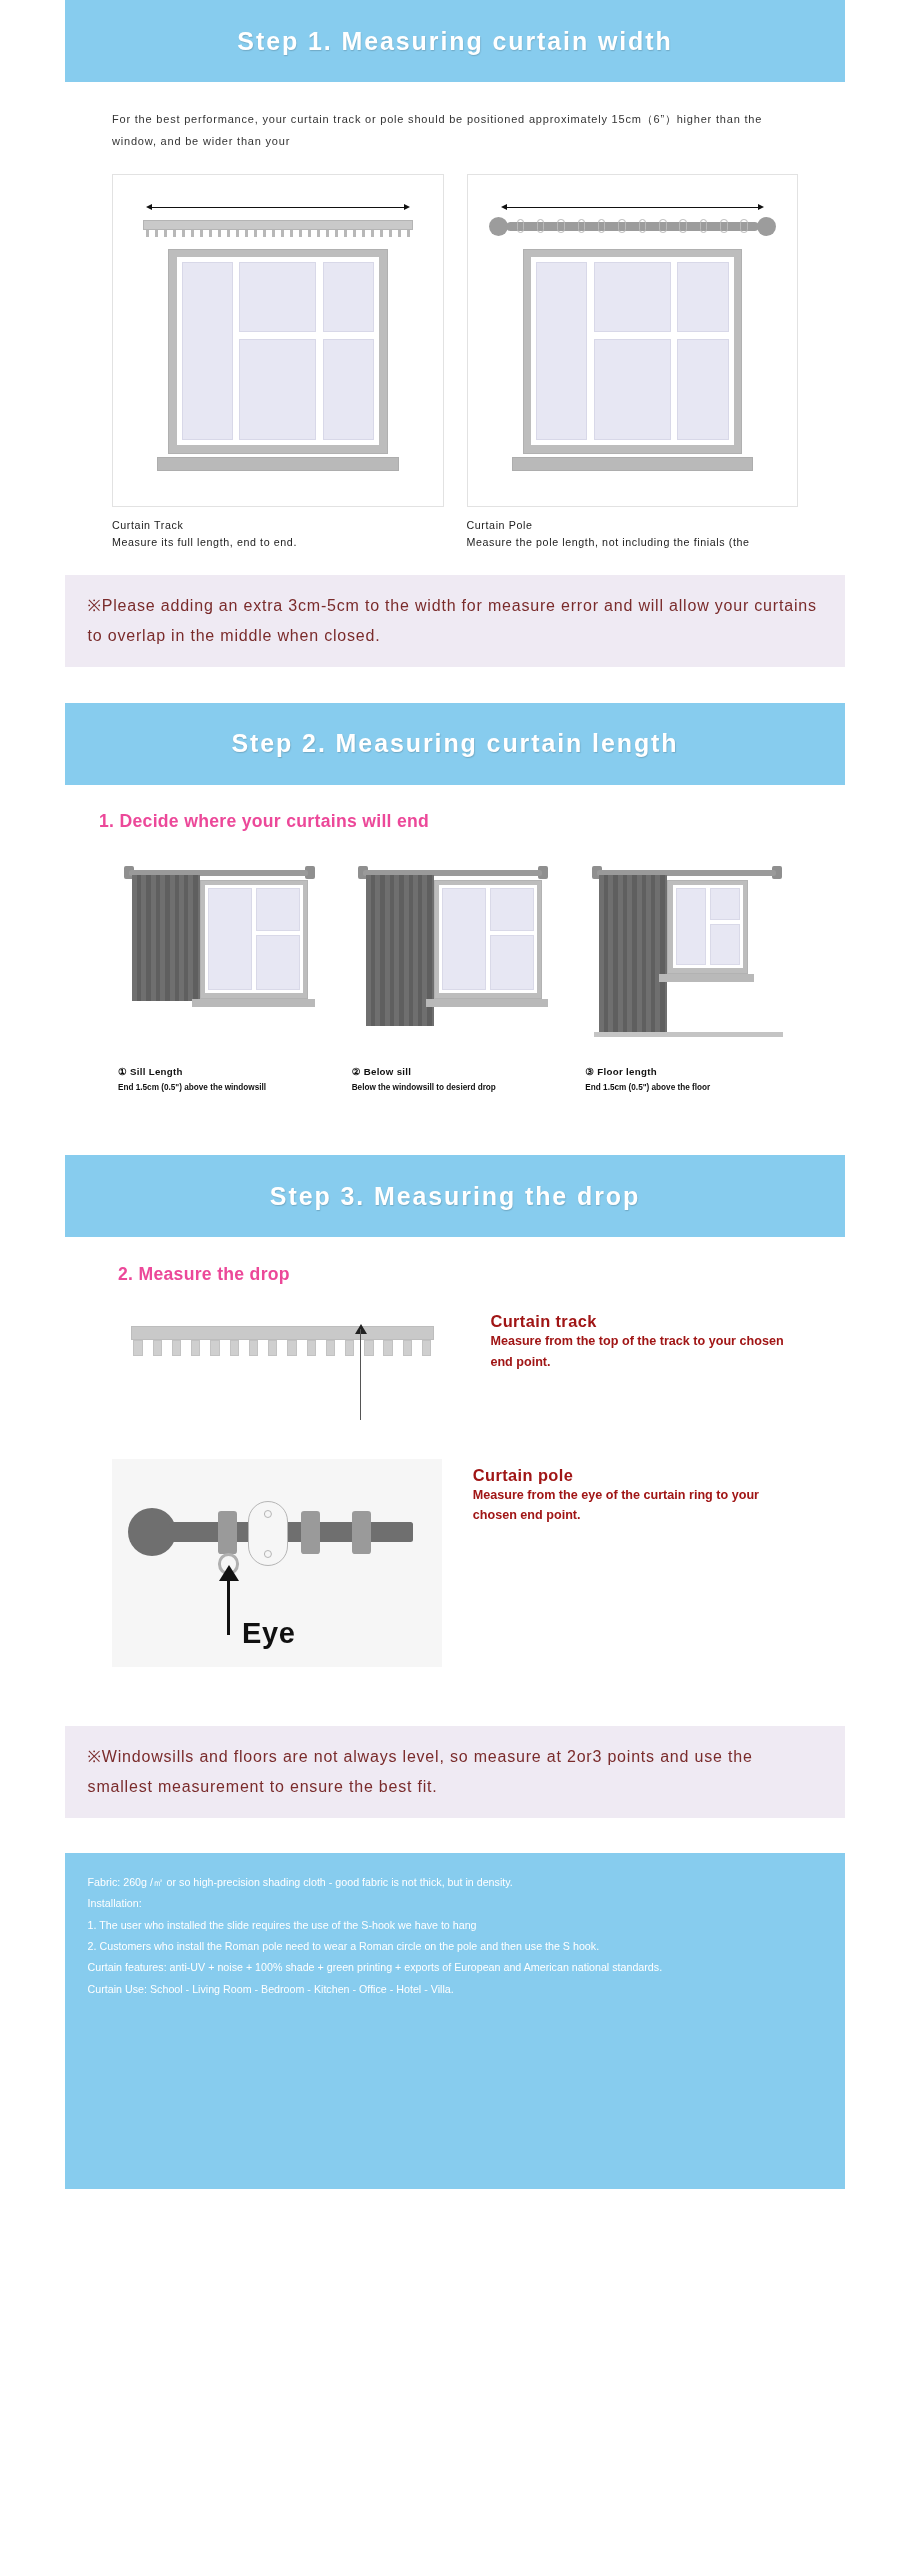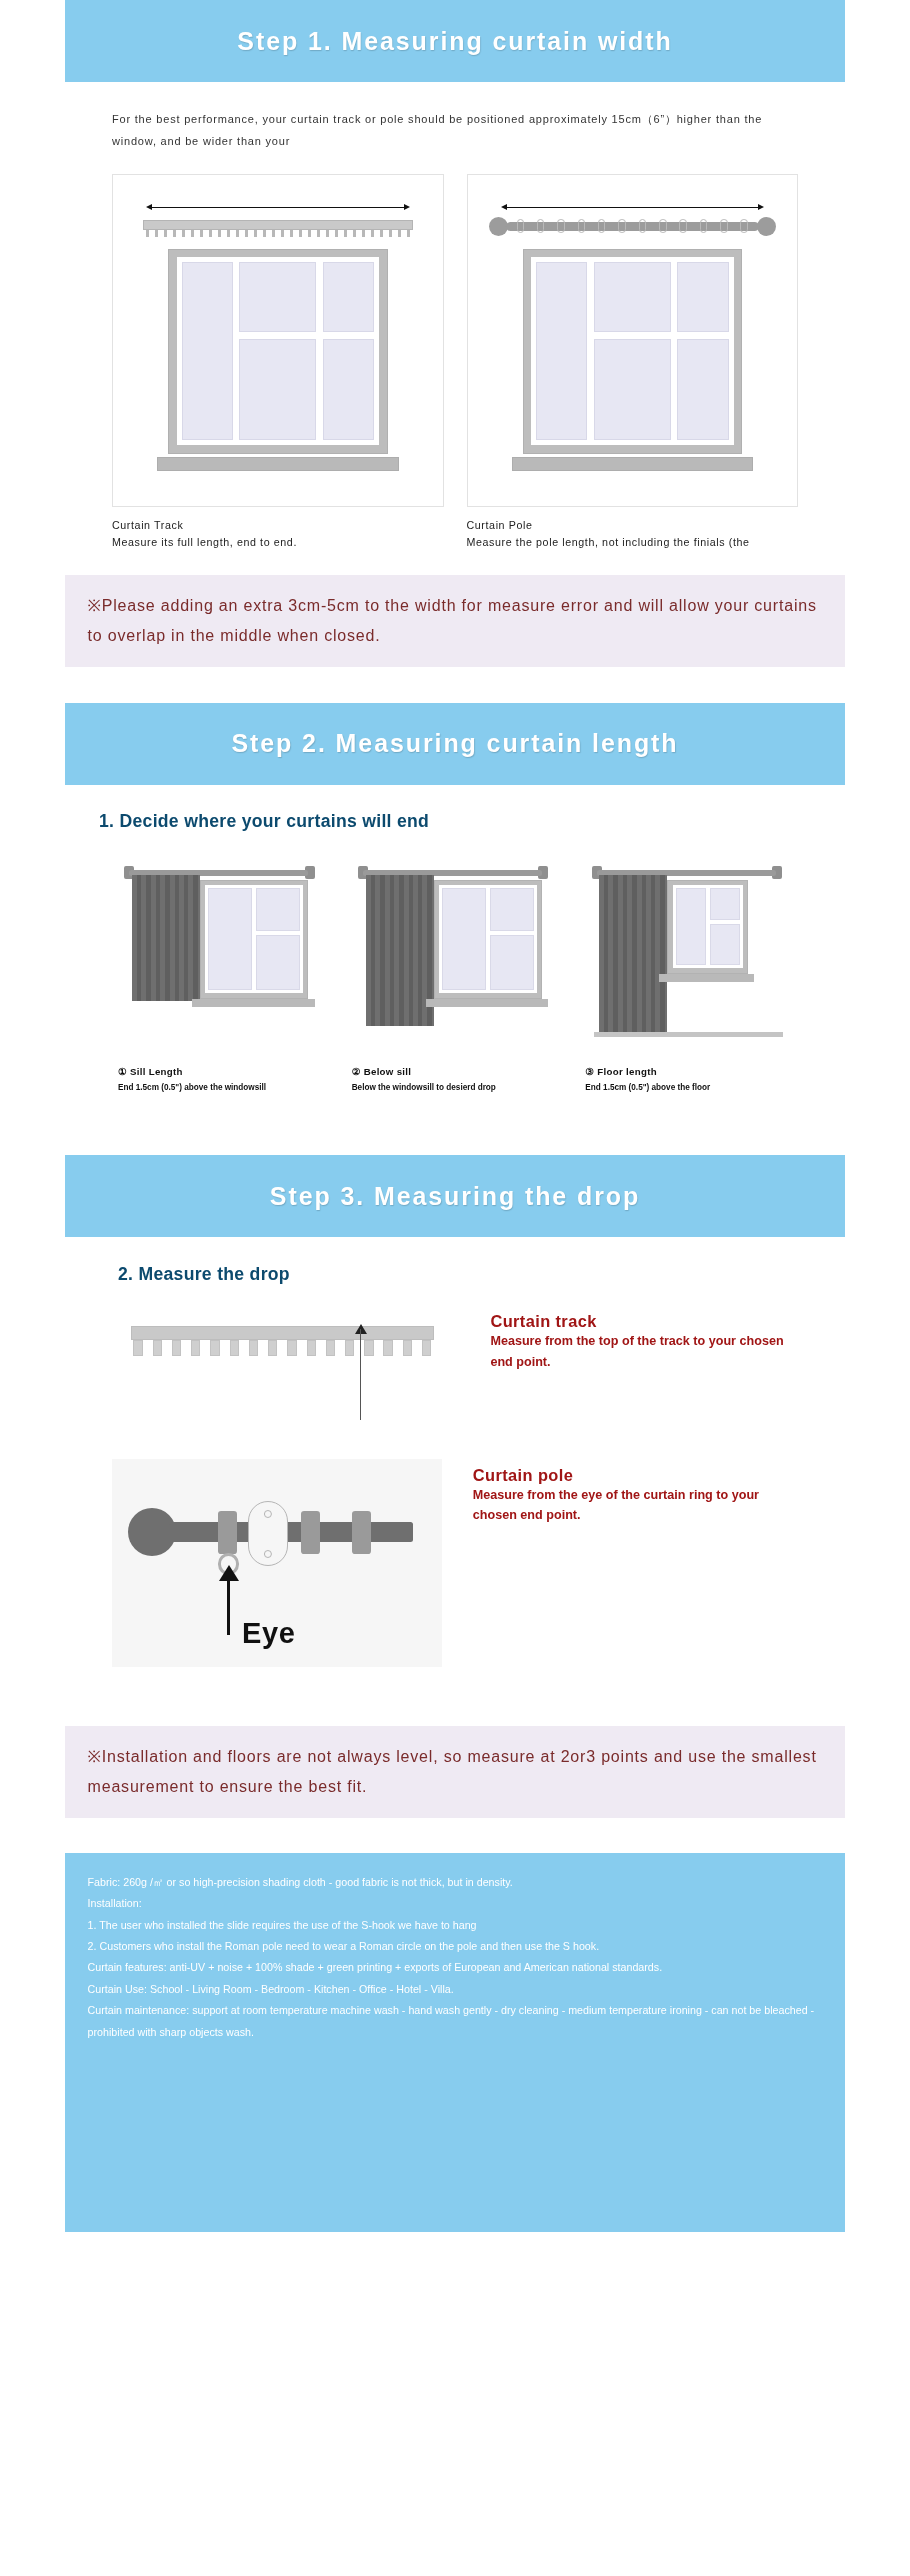--- a/index.html
+++ b/index.html
@@ -152,21 +152,21 @@
   }
 
   .gap-lg { height: 36px; }
   .gap-md { height: 25px; }
 
   
   .sub-head {
     margin: 26.4px 0 0 69px;
     font-size: 17.6px;
     font-weight: bold;
-    color: #0c4a6e;
+    color: #ec4899;
     letter-spacing: 0.3px;
   }
   .sub-head.indent2 { margin-left: 88px; }
 
   
   .three-col {
     display: flex;
     gap: 27px;
     margin: 21.4px 88px 0 88px;
   }
@@ -564,26 +564,25 @@
       <div class="pl-eye">Eye</div>
     </div>
     <div class="drop-text">
       <div class="drop-title">Curtain pole</div>
       <div class="drop-body">Measure from the eye of the curtain ring to your chosen end point.</div>
     </div>
   </div>
 
   <div class="gap-lg"></div>
 
-  <div class="note">※Installation and floors are not always level, so measure at 2or3 points and use the smallest measurement to ensure the best fit.</div>
+  <div class="note">※Windowsills and floors are not always level, so measure at 2or3 points and use the smallest measurement to ensure the best fit.</div>
 
   <div class="footer-block">
     <p>Fabric: 260g /㎡ or so high-precision shading cloth - good fabric is not thick, but in density.</p>
     <p>Installation:</p>
     <p>1. The user who installed the slide requires the use of the S-hook we have to hang</p>
     <p>2. Customers who install the Roman pole need to wear a Roman circle on the pole and then use the S hook.</p>
     <p>Curtain features: anti-UV + noise + 100% shade + green printing + exports of European and American national standards.</p>
     <p>Curtain Use: School - Living Room - Bedroom - Kitchen - Office - Hotel - Villa.</p>
-    <p>Curtain maintenance: support at room temperature machine wash - hand wash gently - dry cleaning - medium temperature ironing - can not be bleached - prohibited with sharp objects wash.</p>
   </div>
 
 </div>
 
 
 </body></html>

